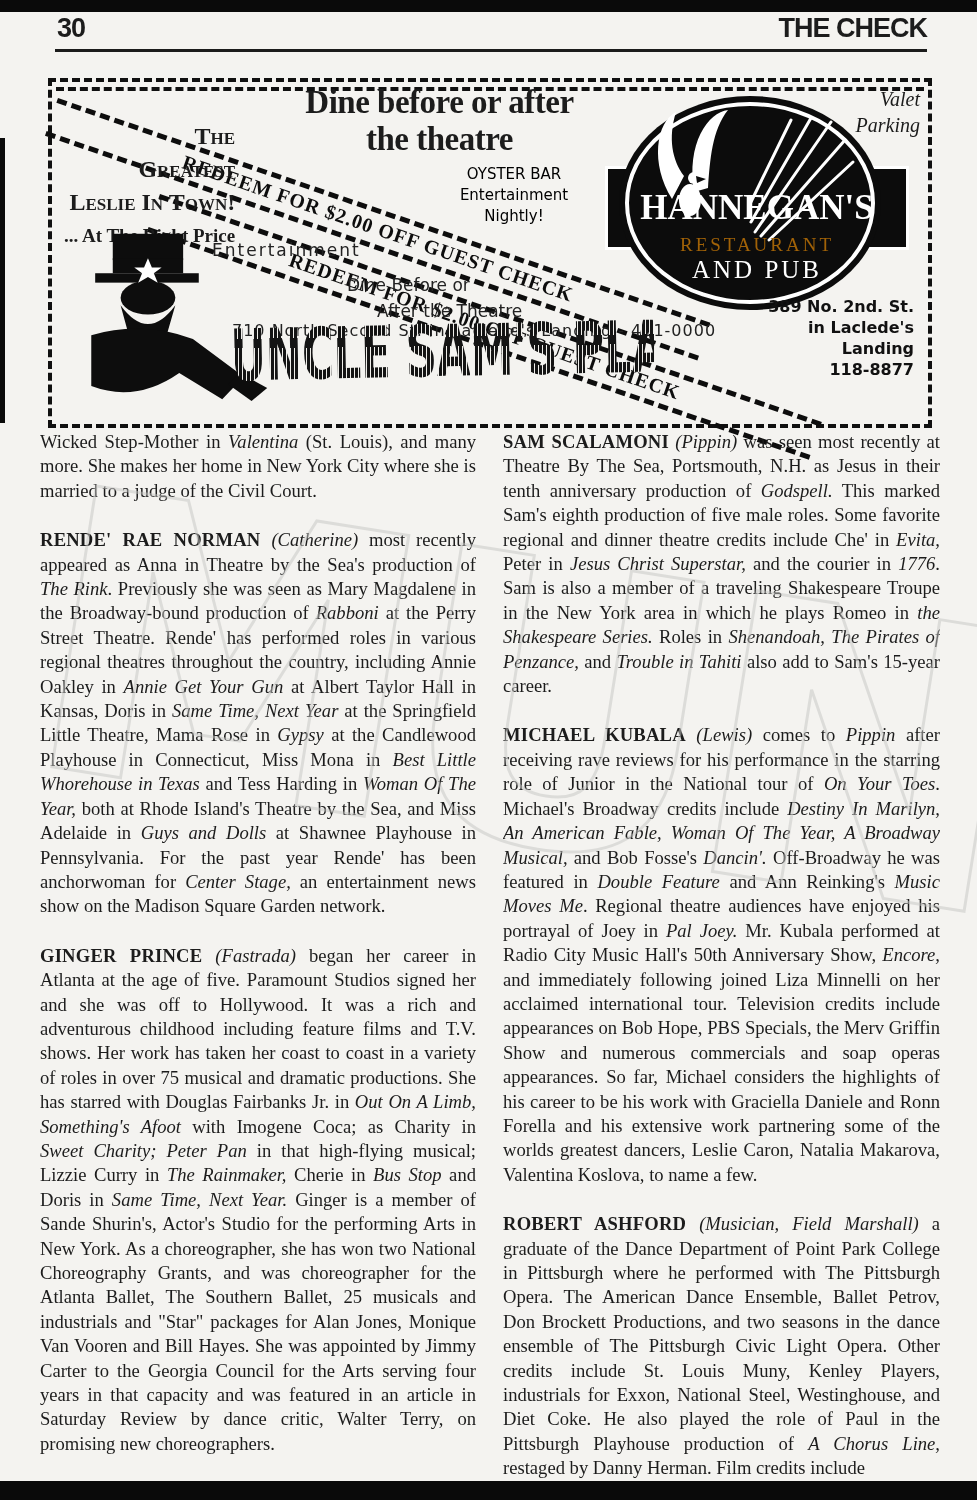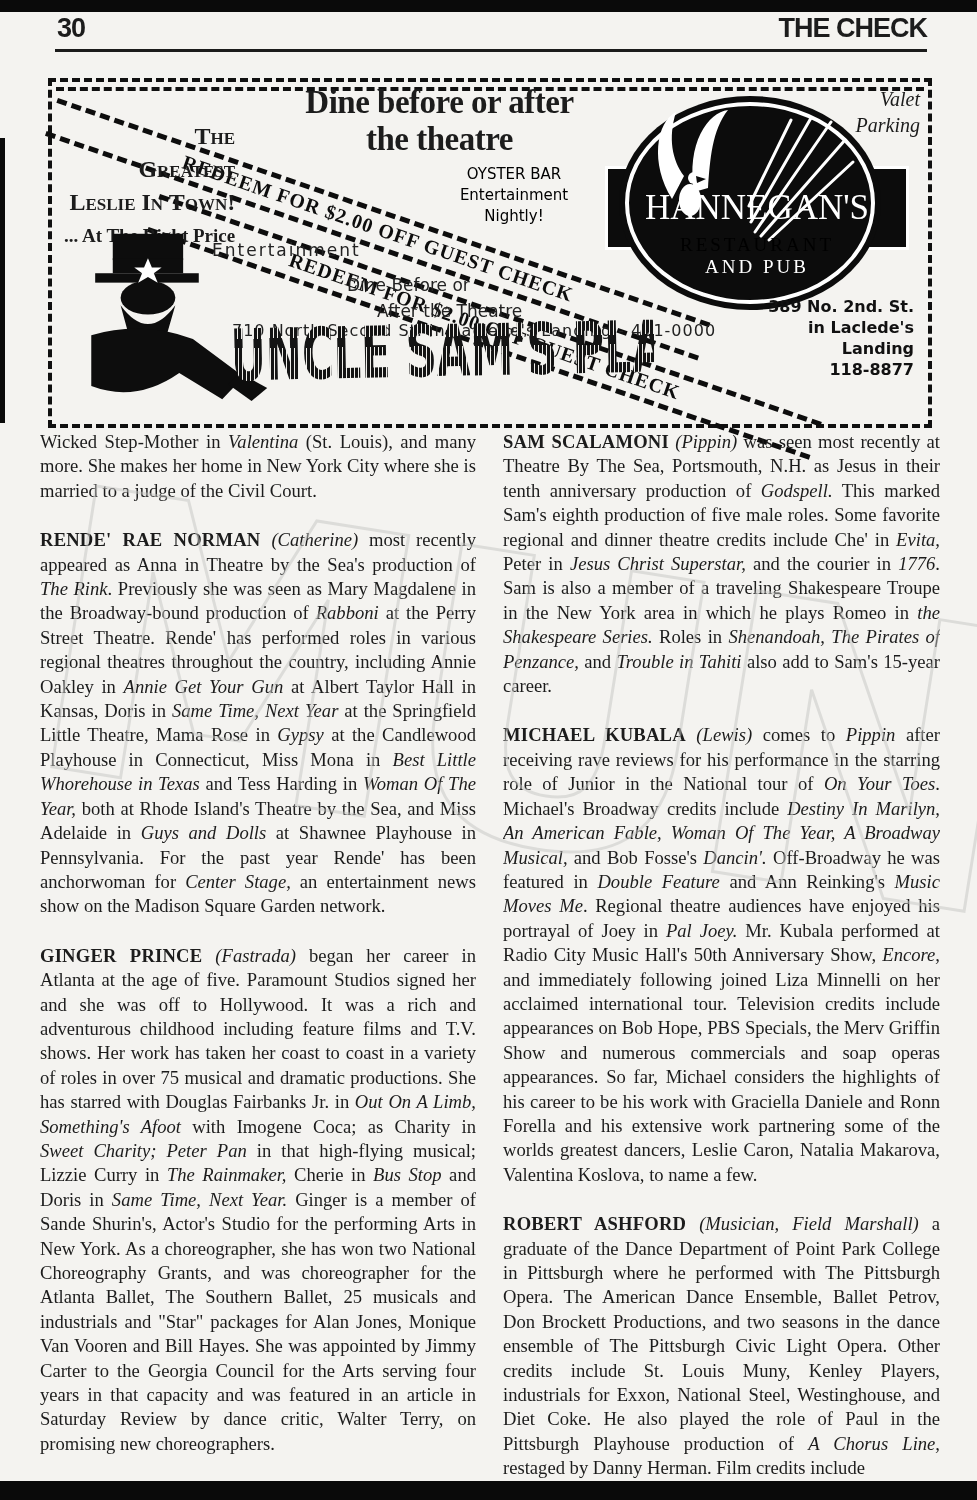--- a/index.html
+++ b/index.html
@@ -47,25 +47,25 @@
 
   
   .logo{position:absolute;left:555px;top:14px;width:300px;height:220px;}
   .badge-tab{position:absolute;top:70px;width:48px;height:78px;background:#0c0c0c;border:3px solid #fff;}
   .tab-l{left:-2px;} .tab-r{right:-2px;}
   .badge-circle{position:absolute;left:12px;top:0;width:262px;height:214px;border-radius:50%;
                 background:#0c0c0c;}
   .badge-circle::before{content:"";position:absolute;left:6px;top:6px;right:6px;bottom:6px;
                 border:4px solid #fff;border-radius:50%;}
   .logo-name{position:absolute;left:0;top:92px;width:100%;text-align:center;color:#fff;
-             font-weight:normal;font-size:35px;letter-spacing:0px;z-index:3;}
-  .logo-sub1{position:absolute;left:0;top:138px;width:100%;text-align:center;color:#000000;
+             font-weight:bold;font-size:35px;letter-spacing:0px;z-index:3;}
+  .logo-sub1{position:absolute;left:0;top:138px;width:100%;text-align:center;color:#a16207;
              font-size:19px;letter-spacing:3px;z-index:3;}
   .logo-sub2{position:absolute;left:0;top:160px;width:100%;text-align:center;color:#fff;
-             font-size:19px;letter-spacing:3px;z-index:3;}
+             font-size:25px;letter-spacing:3px;z-index:3;}
   .logo svg{position:absolute;z-index:2;}
   .eagle{left:35px;top:8px;}
   .rays{left:140px;top:18px;}
 
   
   .sam{position:absolute;left:8px;top:148px;width:215px;height:188px;}
   .plankhouse{position:absolute;left:180px;top:258px;width:530px;height:80px;
       font-family:"DejaVu Sans",sans-serif;font-weight:800;font-size:54px;white-space:nowrap;
       transform:rotate(-1.2deg) scale(0.80,1.32);transform-origin:left bottom;
       background:repeating-linear-gradient(90deg,#141414 0 4px,#efeeea 4px 5px);

